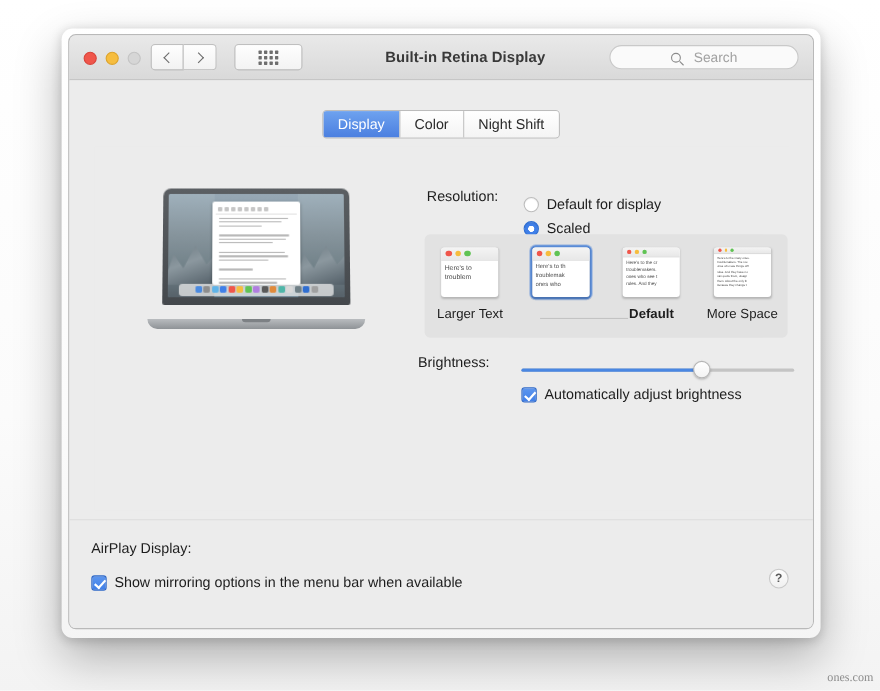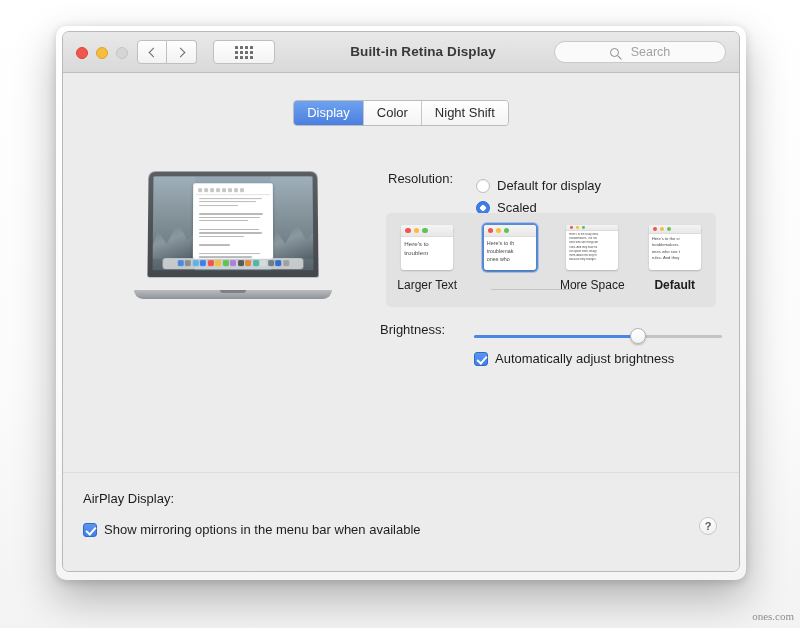--- a/index.html
+++ b/index.html
@@ -395,58 +395,58 @@
                     <span>ones who</span>
                   </div>
                 </div>
               </div>
               <div class="thumblabel"></div>
             </div>
 
             <div class="thumbcell">
               <div class="thumbframe">
                 <div class="thumb">
+                  <div class="thumbbar" style="height:9px">
+                    <i class="tb-r" style="width:4px;height:4px"></i>
+                      <i class="tb-y" style="width:4px;height:4px"></i>
+                      <i class="tb-g" style="width:4px;height:4px"></i>
+                  </div>
+                  <div class="thumbtext tt-m">
+                    <span>Here's to the cr</span>
+                    <span>troublemakers.</span>
+                    <span>ones who see t</span>
+                    <span>rules. And they</span>
+                  </div>
+                </div>
+              </div>
+              <div class="thumblabel bold">Default</div>
+            </div>
+
+            <div class="thumbcell">
+              <div class="thumbframe">
+                <div class="thumb">
                   <div class="thumbbar" style="height:6px">
                     <i class="tb-r" style="width:2.8px;height:2.8px"></i>
                       <i class="tb-y" style="width:2.8px;height:2.8px"></i>
                       <i class="tb-g" style="width:2.8px;height:2.8px"></i>
                   </div>
                   <div class="thumbtext tt-s">
                     <span>Here's to the crazy ones.</span>
                     <span>troublemakers. The rou</span>
                     <span>ones who see things diff</span>
                     <span>rules. And they have no</span>
                     <span>can quote them, disagr</span>
                     <span>them. About the only th</span>
                     <span>because they change t</span>
                   </div>
                 </div>
               </div>
               <div class="thumblabel">More Space</div>
             </div>
 
-            <div class="thumbcell">
-              <div class="thumbframe">
-                <div class="thumb">
-                  <div class="thumbbar" style="height:9px">
-                    <i class="tb-r" style="width:4px;height:4px"></i>
-                      <i class="tb-y" style="width:4px;height:4px"></i>
-                      <i class="tb-g" style="width:4px;height:4px"></i>
-                  </div>
-                  <div class="thumbtext tt-m">
-                    <span>Here's to the cr</span>
-                    <span>troublemakers.</span>
-                    <span>ones who see t</span>
-                    <span>rules. And they</span>
-                  </div>
-                </div>
-              </div>
-              <div class="thumblabel bold">Default</div>
-            </div>
-
           </div>
           <div class="tickline"></div>
         </div>
 
         <div class="brightlabel">Brightness:</div>
         <div class="slider">
           <div class="track"></div>
           <div class="fill" id="bfill" style="width: 66%;"></div>
           <div class="knob" id="bknob" style="left: 66%;"></div>
         </div>

